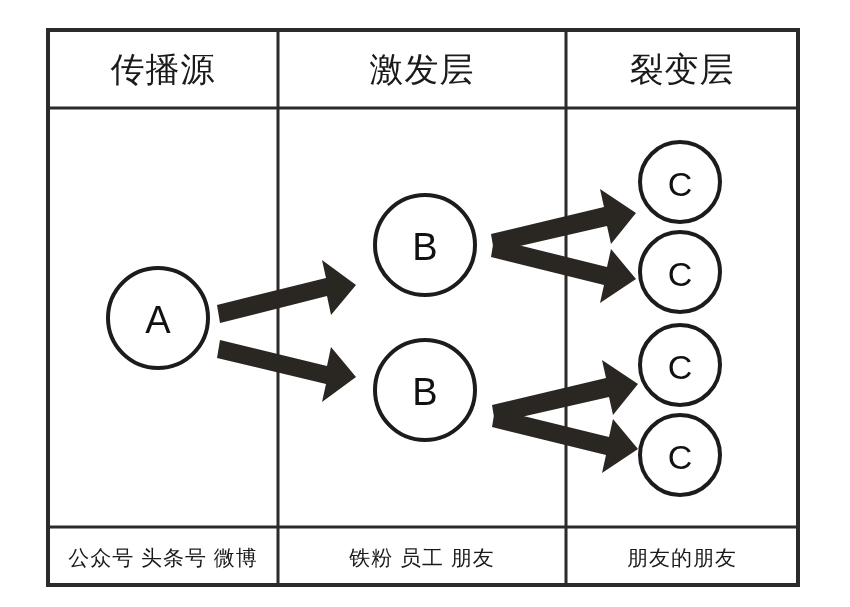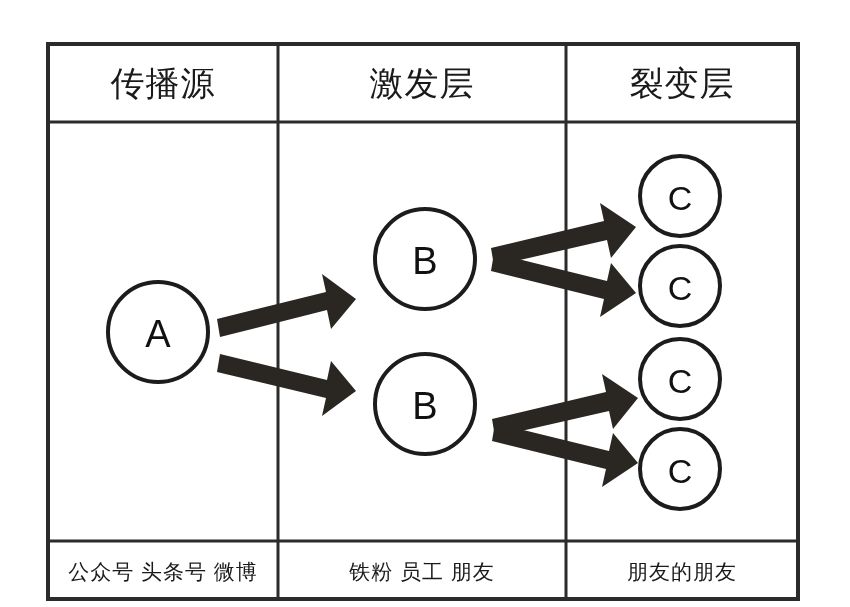--- a/index.html
+++ b/index.html
@@ -10,21 +10,21 @@
   body {
     width: 850px;
     height: 607px;
     font-family: "Liberation Sans", "DejaVu Sans", sans-serif;
     overflow: hidden;
     position: relative;
   }
   #canvas {
     position: absolute;
     left: 0;
-    top: 14px;
+    top: 0;
     width: 850px;
     height: 485px;
   }
   .diagram-svg {
     display: block;
     width: 850px;
     height: 607px;
   }
   .frame-line {
     stroke: #2b2b2b;

